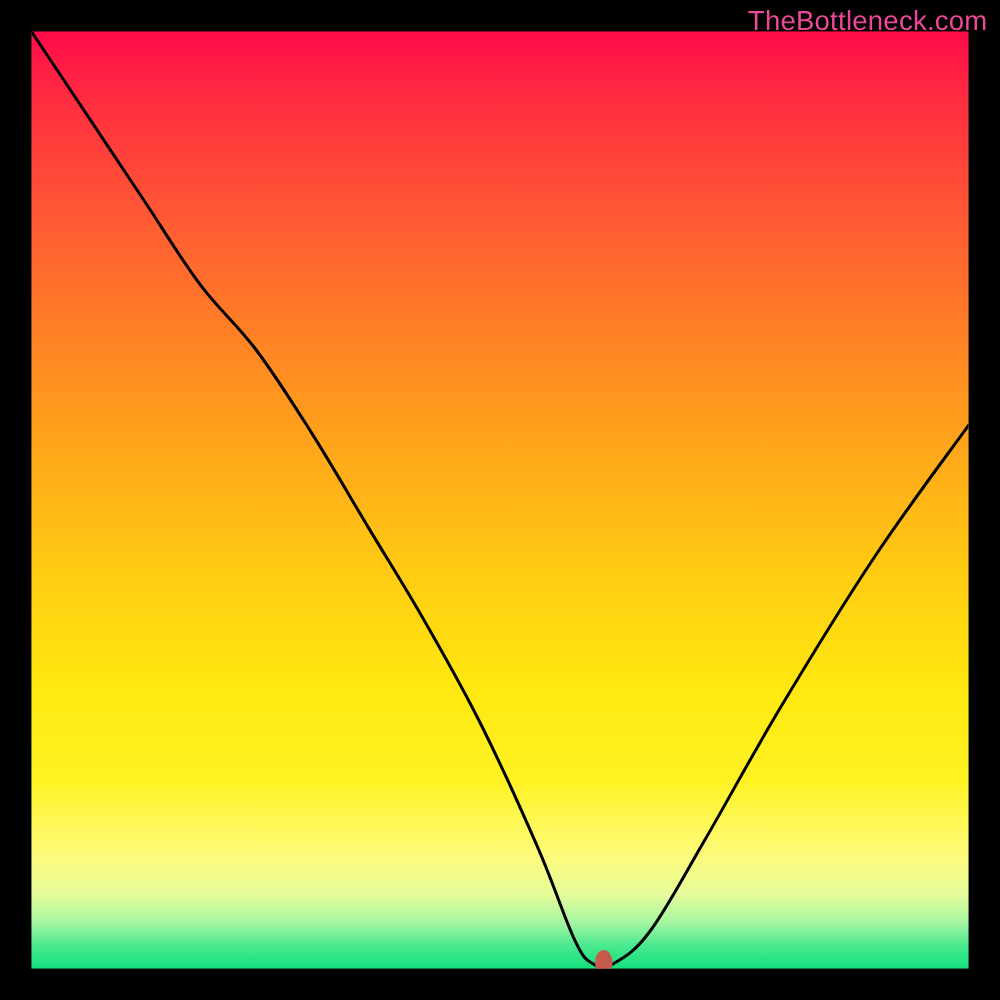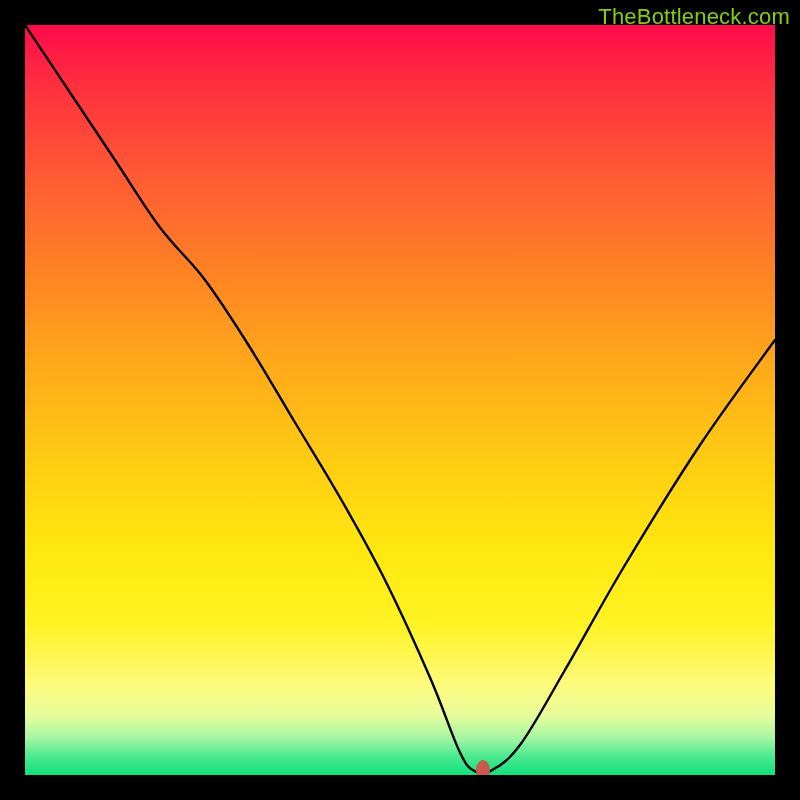--- a/index.html
+++ b/index.html
@@ -14,21 +14,21 @@
   .frame {
     position: relative;
     width: 800px;
     height: 800px;
     background: #000;
   }
   .watermark {
     position: absolute;
     top: 4px;
     right: 10px;
-    color: #84cc16;
+    color: #ec4899;
     font-size: 22px;
     font-weight: 400;
     letter-spacing: 0.2px;
     z-index: 10;
   }
   .plot-area {
     position: absolute;
     left: 25px;
     top: 25px;
     width: 750px;

